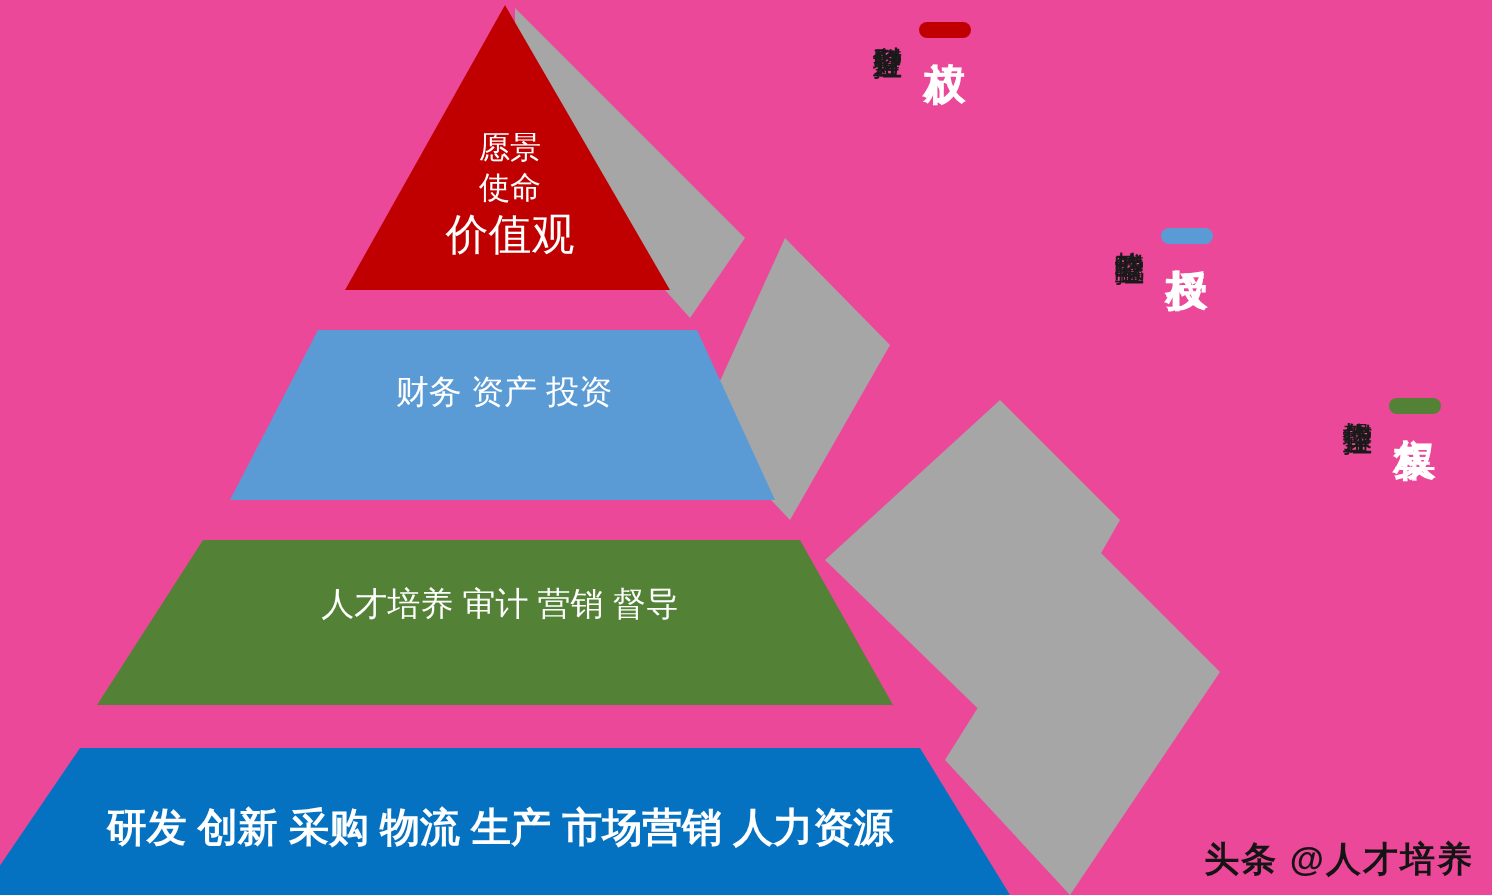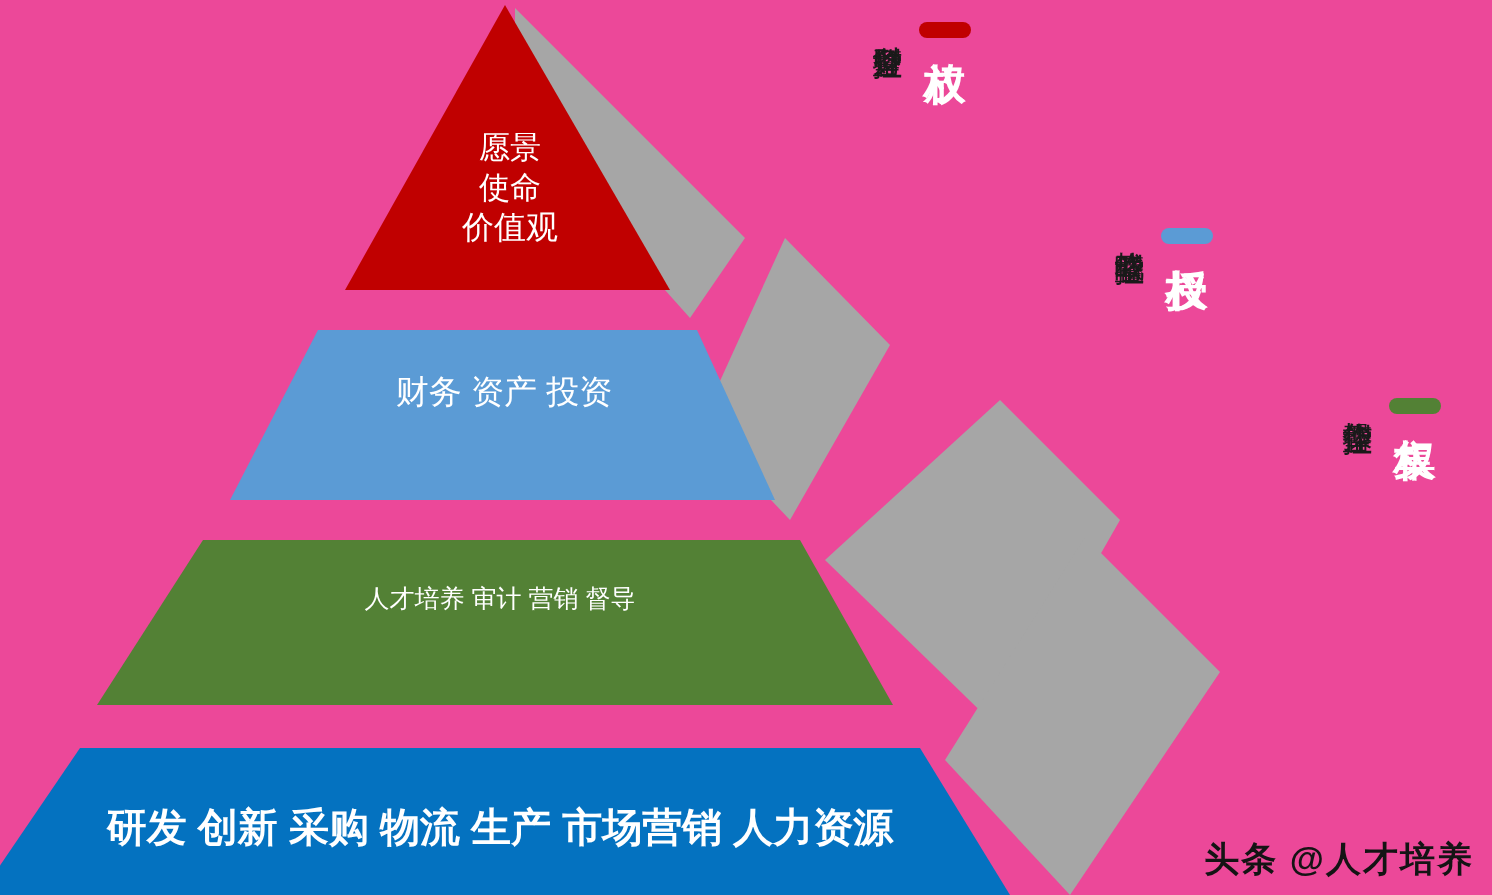--- a/index.html
+++ b/index.html
@@ -75,34 +75,34 @@
     pointer-events: none;
     font-family: "Liberation Sans", "DejaVu Sans", sans-serif;
   }
   .apex-text {
     left: 355px;
     top: 128px;
     width: 310px;
     font-size: 31px;
     line-height: 1.28;
   }
-  .apex-text .big { font-size: 32px; }
+  .apex-text .big { font-size: 43px; }
 
   .blue-text {
     left: 224px;
     top: 366px;
     width: 560px;
     font-size: 33px;
     line-height: 1.55;
   }
   .green-text {
     left: 105px;
     top: 578px;
     width: 790px;
-    font-size: 25px;
+    font-size: 33px;
     line-height: 1.6;
   }
   .bottom-text {
     left: 10px;
     top: 800px;
     width: 980px;
     font-size: 40px;
     font-weight: bold;
   }
 

